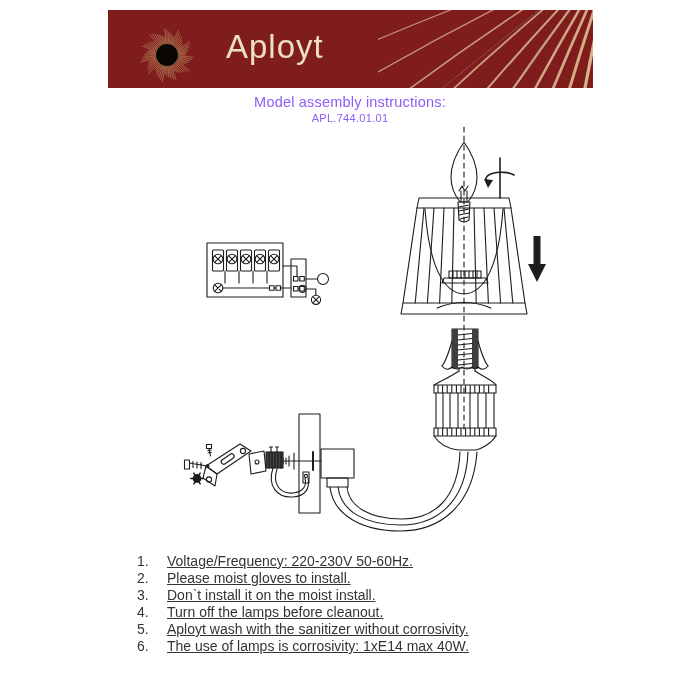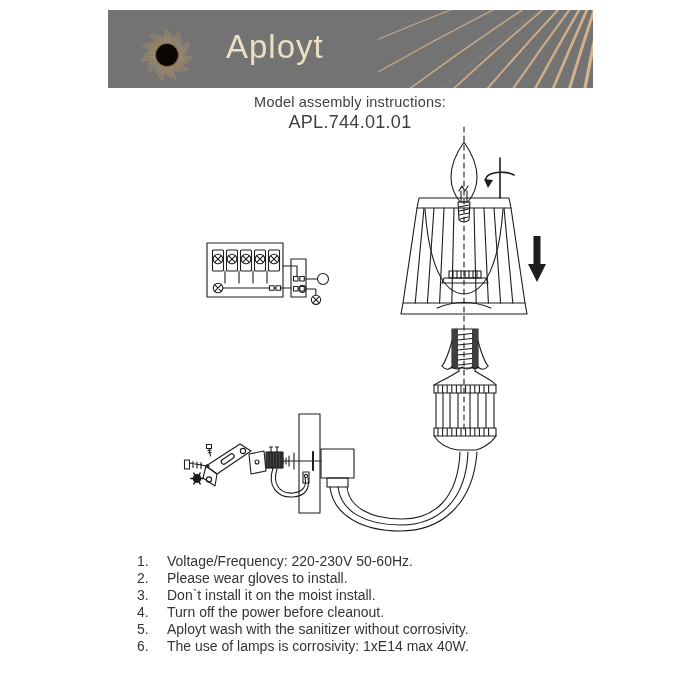--- a/index.html
+++ b/index.html
@@ -4,43 +4,43 @@
 <style>
   html,body{margin:0;padding:0;}
   body{
     width:700px;height:700px;background:#ffffff;position:relative;overflow:hidden;
     font-family:"Liberation Sans","DejaVu Sans",sans-serif;
   }
   .page{position:absolute;inset:0;width:700px;height:700px;}
   
   .banner{
     position:absolute;left:108px;top:10px;width:485px;height:78px;
-    background:#737373;overflow:hidden;
+    background:#7f1d1d;overflow:hidden;
   }
   .burst{position:absolute;left:16px;top:2px;width:86px;height:86px;}
   .brand{
     position:absolute;left:118px;top:17px;
     font-size:33px;font-weight:300;letter-spacing:1px;color:#ECDFC4;line-height:1.2;
   }
   .corner-rays{position:absolute;right:0;top:0;width:215px;height:78px;}
   
-  .title{position:absolute;left:0;top:94px;width:700px;text-align:center;color:#404040;}
+  .title{position:absolute;left:0;top:94px;width:700px;text-align:center;color:#8b5cf6;}
   .title .l1{font-size:14.5px;letter-spacing:.2px;}
-  .title .l2{font-size:18px;letter-spacing:.3px;margin-top:2px;}
+  .title .l2{font-size:11px;letter-spacing:.3px;margin-top:2px;}
   
   .diagram{position:absolute;left:0;top:0;width:700px;height:700px;}
   
   .instructions{
     position:absolute;left:137px;top:553px;width:460px;
     color:#343434;font-size:14px;line-height:17px;
     list-style:none;margin:0;padding:0;
   }
   .instructions li{display:flex;}
   .instructions .num{width:30px;flex:0 0 30px;}
-  .instructions .txt{flex:1;}
+  .instructions .txt{flex:1;text-decoration:underline;}
 </style>
 </head>
 <body>
 
 <div class="page">
 
   <div class="banner">
     <svg class="burst" viewBox="0 0 120 120">
       <g id="burst-rays">
           <line x1="77" y1="60" x2="86" y2="60" stroke="#C49A66" stroke-width="0.8"></line>
@@ -361,29 +361,29 @@
     </g>
   </svg>
 
   <ol class="instructions">
     <li>
         <span class="num">1.</span>
         <span class="txt">Voltage/Frequency: 220-230V 50-60Hz.</span>
       </li>
     <li>
         <span class="num">2.</span>
-        <span class="txt">Please wear gloves to install.</span>
+        <span class="txt">Please moist gloves to install.</span>
       </li>
     <li>
         <span class="num">3.</span>
         <span class="txt">Don`t install it on the moist install.</span>
       </li>
     <li>
         <span class="num">4.</span>
-        <span class="txt">Turn off the power before cleanout.</span>
+        <span class="txt">Turn off the lamps before cleanout.</span>
       </li>
     <li>
         <span class="num">5.</span>
         <span class="txt">Aployt wash with the sanitizer without corrosivity.</span>
       </li>
     <li>
         <span class="num">6.</span>
         <span class="txt">The use of lamps is corrosivity: 1xE14 max 40W.</span>
       </li>
   </ol>

